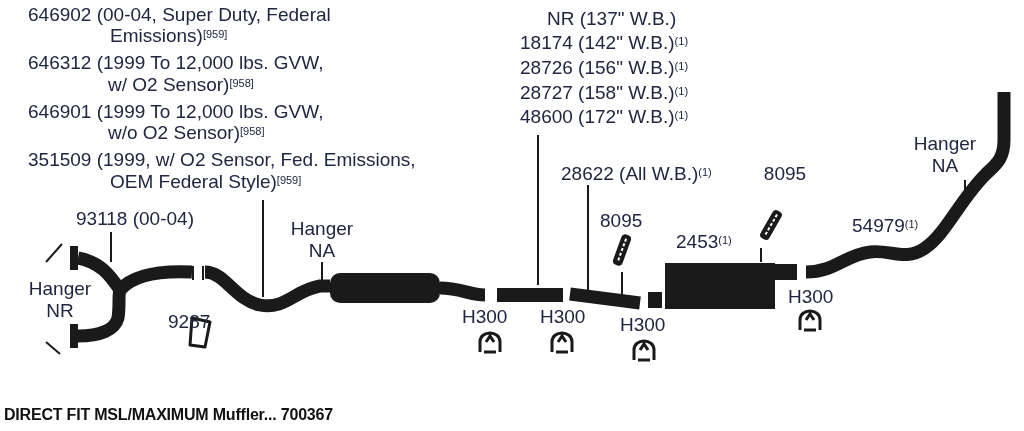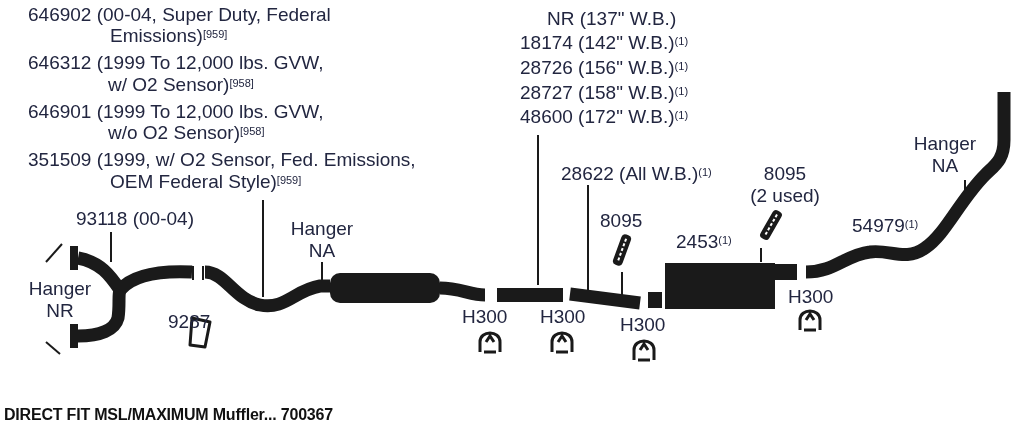--- a/index.html
+++ b/index.html
@@ -94,21 +94,20 @@
   </div>
 <div class="lbl" style="left:168px;top:311px;"><span>9287</span></div>
 <div class="lbl ctr" style="left:282px;top:218px;width:80px;">
     <div>Hanger</div>
     <div>NA</div>
   </div>
 <div class="lbl" style="left:545px;top:163px;margin-left:16px;"><span>28622 (All W.B.)</span><sup>(1)</sup></div>
 <div class="lbl" style="left:600px;top:210px;"><span>8095</span></div>
 <div class="lbl ctr" style="left:730px;top:163px;width:110px;">
     <div>8095</div>
-    <div>(2 used)</div>
   </div>
 <div class="lbl" style="left:676px;top:231px;"><span>2453</span><sup>(1)</sup></div>
 <div class="lbl" style="left:852px;top:215px;"><span>54979</span><sup>(1)</sup></div>
 <div class="lbl ctr" style="left:905px;top:133px;width:80px;">
     <div>Hanger</div>
     <div>NA</div>
   </div>
 
 <div class="lbl" style="left:462px;top:306px;"><span>H300</span></div>
 <div class="lbl" style="left:540px;top:306px;"><span>H300</span></div>

